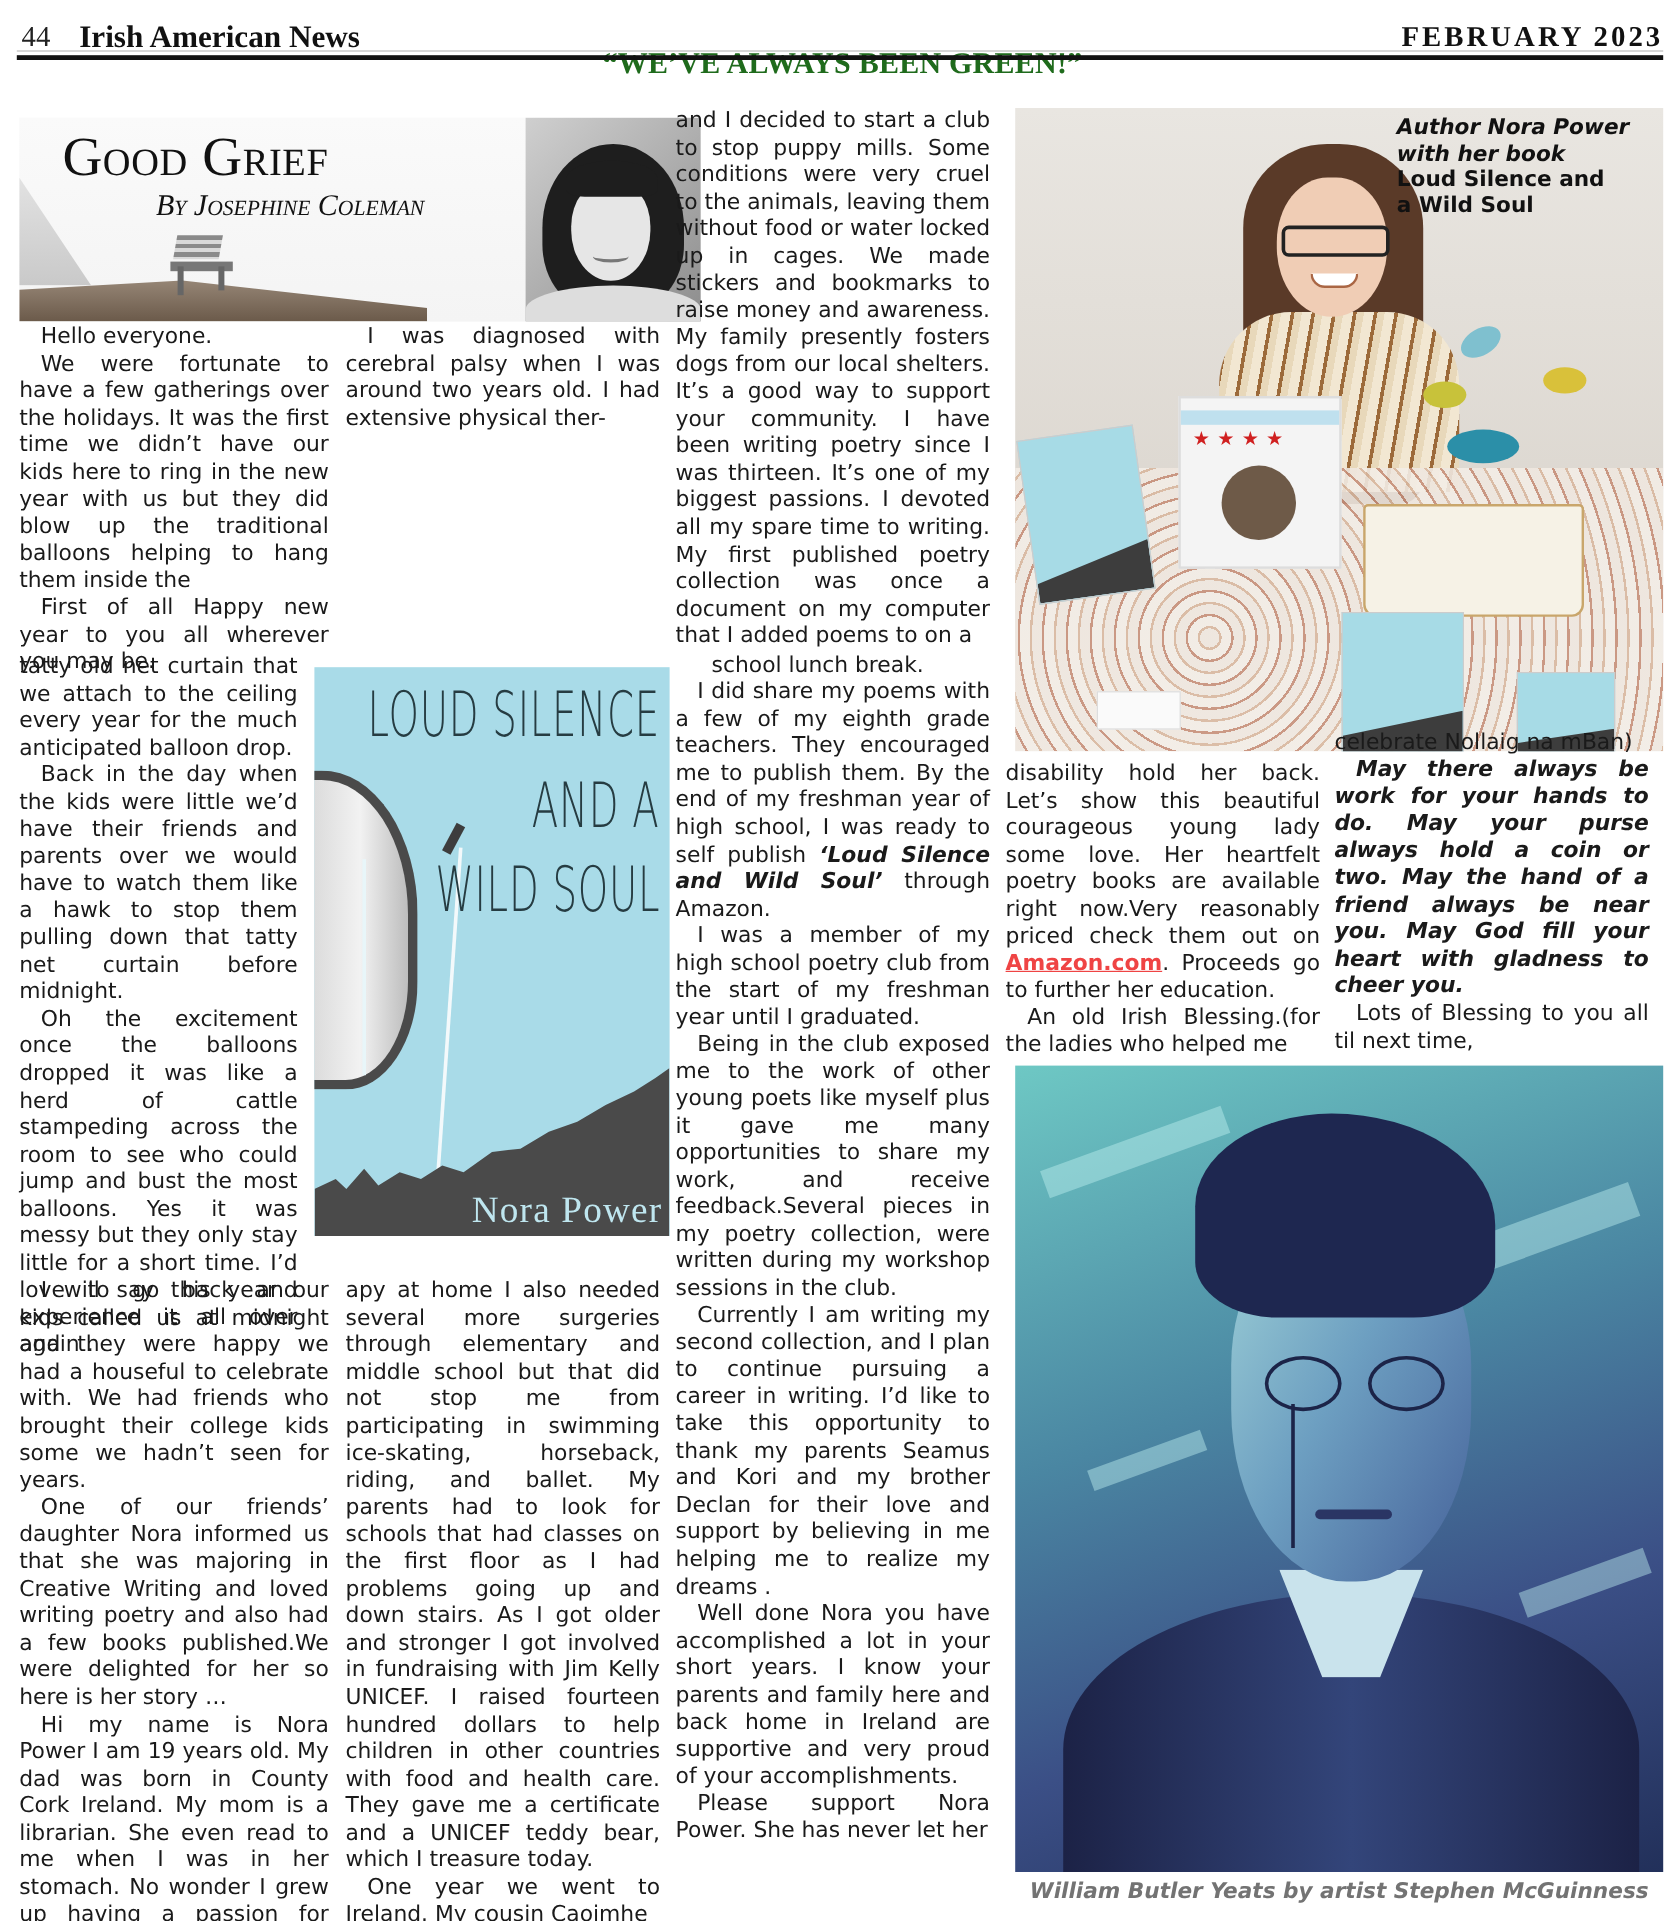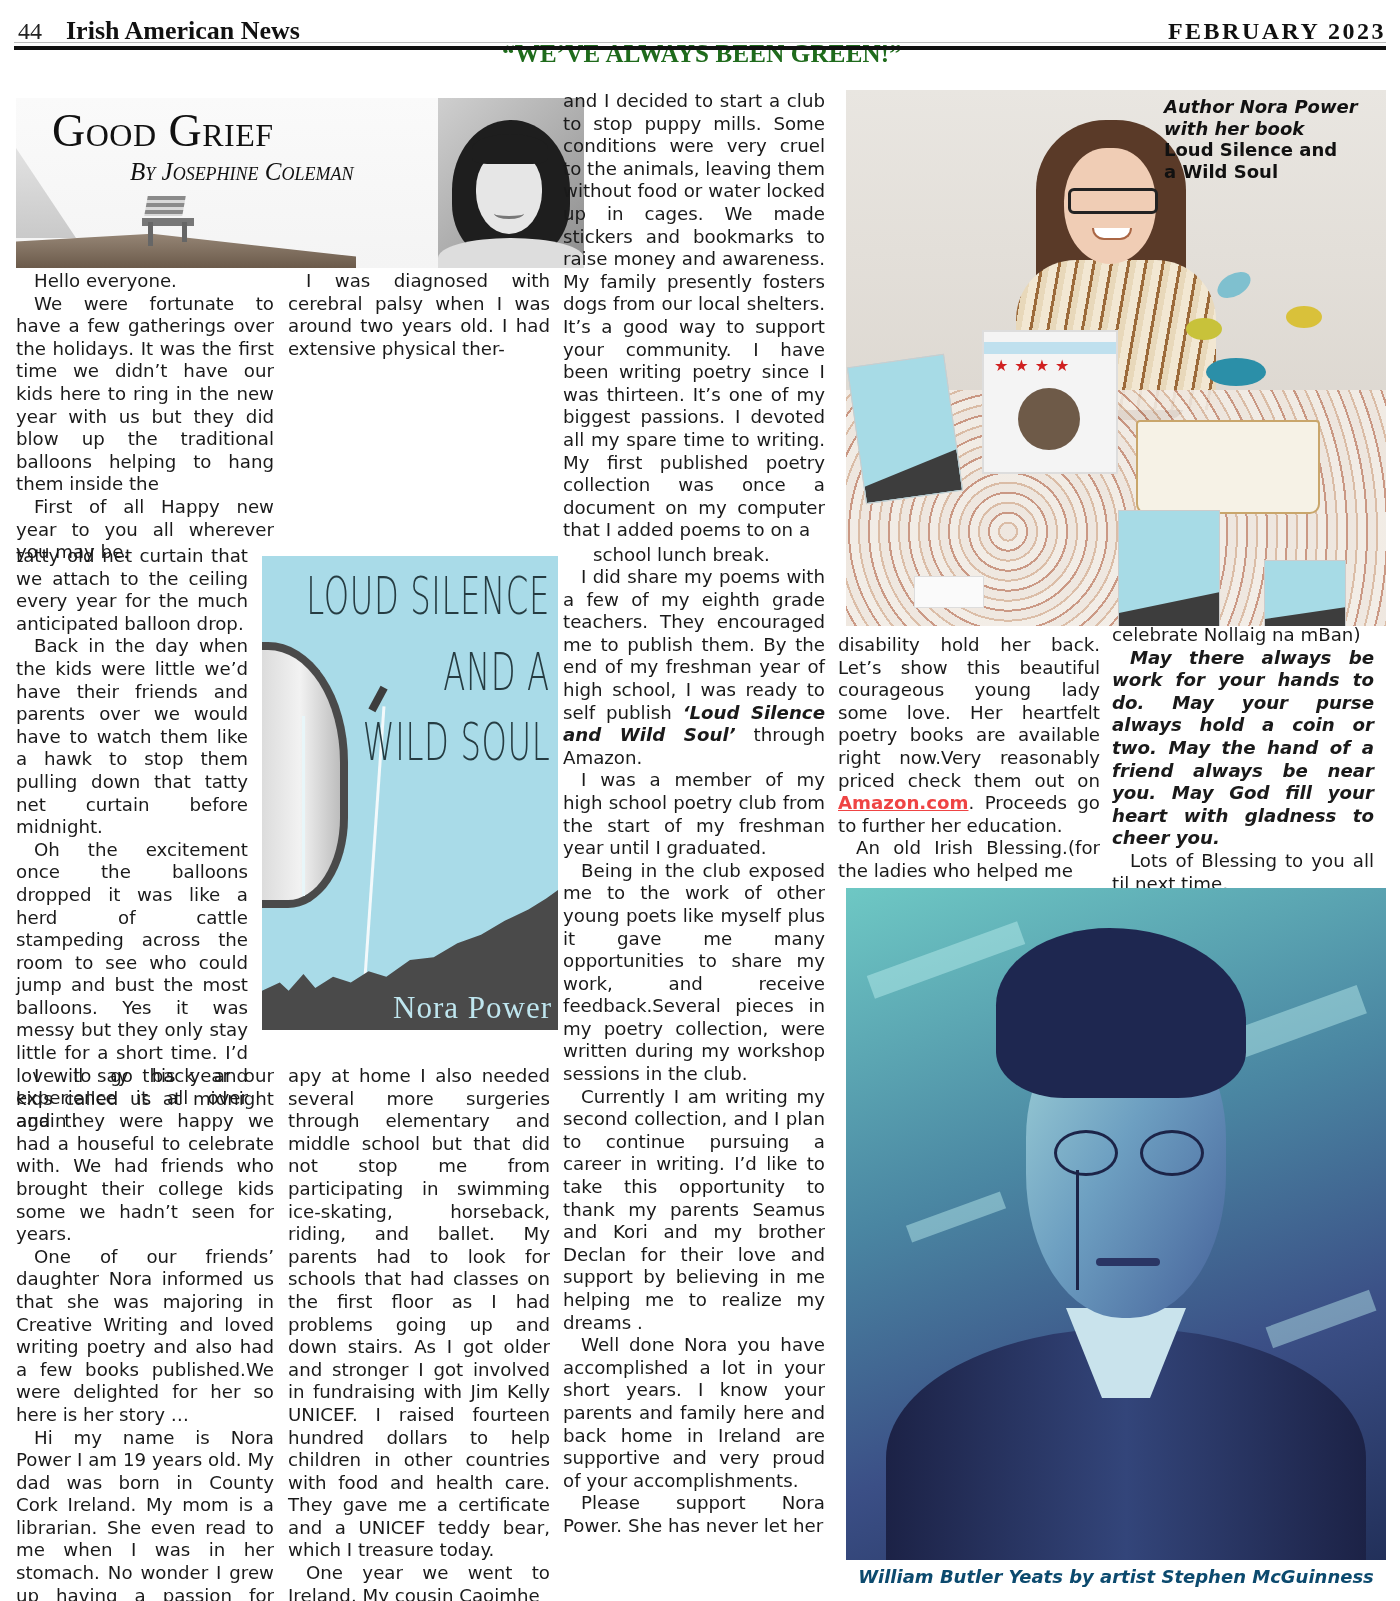--- a/index.html
+++ b/index.html
@@ -18,21 +18,21 @@
   .col p.noindent { text-indent: 0; }
   .col1 { left: 16px; top: 270px; width: 258px; }
   .col1b { left: 16px; top: 545px; width: 232px; }
   .col1c { left: 16px; top: 1065px; width: 258px; }
   .col2 { left: 288px; top: 270px; width: 262px; }
   .col2b { left: 288px; top: 1065px; width: 262px; }
   .col3 { left: 563px; top: 90px; width: 262px; }
   .col3b { left: 593px; top: 544px; width: 232px; }
   .col3c { left: 563px; top: 566px; width: 262px; }
   .col4 { left: 838px; top: 634px; width: 262px; }
-  .col5 { left: 1112px; top: 624px; width: 262px; }
+  .col5 { left: 1112px; top: 608px; width: 262px; }
   .col .blessing { font-style: italic; font-weight: bold; }
   .col a { color: #ef4444; text-decoration: underline; font-weight: bold; }
 
   .header-banner { position: absolute; left: 16px; top: 98px; width: 568px; height: 170px; background: linear-gradient(#fafafa, #f4f4f4); overflow: hidden; }
   .header-banner .title { position: absolute; left: 36px; top: 6px; font-family: "Liberation Serif", serif; font-size: 46px; color: #111; font-variant: small-caps; letter-spacing: 0.5px; }
   .header-banner .byline { position: absolute; left: 114px; top: 60px; font-family: "Liberation Serif", serif; font-size: 25px; font-style: italic; font-variant: small-caps; color: #111; }
   .header-banner .ground { position: absolute; left: 0; bottom: 0; width: 340px; height: 38px; background: linear-gradient(180deg, #9a8a7a, #6b5a4a); clip-path: polygon(0 30%, 40% 10%, 100% 70%, 100% 100%, 0 100%); }
   .header-banner .hill { position: absolute; left: 0; top: 50px; width: 60px; height: 90px; background: linear-gradient(#e2e2e2, #c9c9c9); clip-path: polygon(0 0, 100% 100%, 0 100%); }
   .header-banner .bench { position: absolute; left: 122px; top: 98px; width: 60px; height: 52px; }
   .header-banner .bench .back { position: absolute; left: 8px; top: 0; width: 38px; height: 20px; background: repeating-linear-gradient(#8a8a8a 0 4px, #d8d8d8 4px 7px); transform: skewX(-10deg); }
@@ -92,21 +92,21 @@
   .painting .s3 { left: 60px; top: 320px; width: 100px; height: 18px; }
   .painting .s4 { left: 420px; top: 420px; width: 110px; height: 22px; }
   .painting .hair { position: absolute; left: 150px; top: 40px; width: 250px; height: 170px; background: #1e2750; border-radius: 50% 60% 30% 30%; }
   .painting .face { position: absolute; left: 180px; top: 130px; width: 200px; height: 300px; background: linear-gradient(120deg, #9ccfd6 0%, #6d9fc1 45%, #46629a 100%); border-radius: 40% 40% 48% 48%; }
   .painting .glass-l { position: absolute; left: 208px; top: 242px; width: 58px; height: 40px; border: 3px solid #1c2448; border-radius: 50%; }
   .painting .glass-r { position: absolute; left: 294px; top: 242px; width: 58px; height: 40px; border: 3px solid #1c2448; border-radius: 50%; }
   .painting .ribbon { position: absolute; left: 230px; top: 282px; width: 3px; height: 120px; background: #1c2448; }
   .painting .mouth { position: absolute; left: 250px; top: 370px; width: 64px; height: 8px; background: #2a3564; border-radius: 4px; }
   .painting .coat { position: absolute; left: 40px; top: 440px; width: 480px; height: 260px; background: linear-gradient(90deg, #1c2246, #33457a 50%, #1c2246); border-radius: 60% 60% 0 0; }
   .painting .collar { position: absolute; left: 220px; top: 420px; width: 120px; height: 90px; background: #c9e3ec; clip-path: polygon(0 0, 100% 0, 70% 100%, 30% 100%); }
-  .painting-caption { position: absolute; left: 846px; top: 1566px; width: 540px; text-align: center; font-size: 18px; font-style: italic; font-weight: bold; color: #0c4a6e; }
+  .painting-caption { position: absolute; left: 846px; top: 1566px; width: 540px; text-align: center; font-size: 18px; font-style: italic; font-weight: bold; color: #737373; }
 </style>
 </head>
 <body>
 
 <div class="masthead">
   <span class="page-num">44</span>
   <span class="pub-name">Irish American News</span>
   <span class="slogan">“WE’VE ALWAYS BEEN GREEN!”</span>
   <span class="issue-date">FEBRUARY 2023</span>
 </div>

